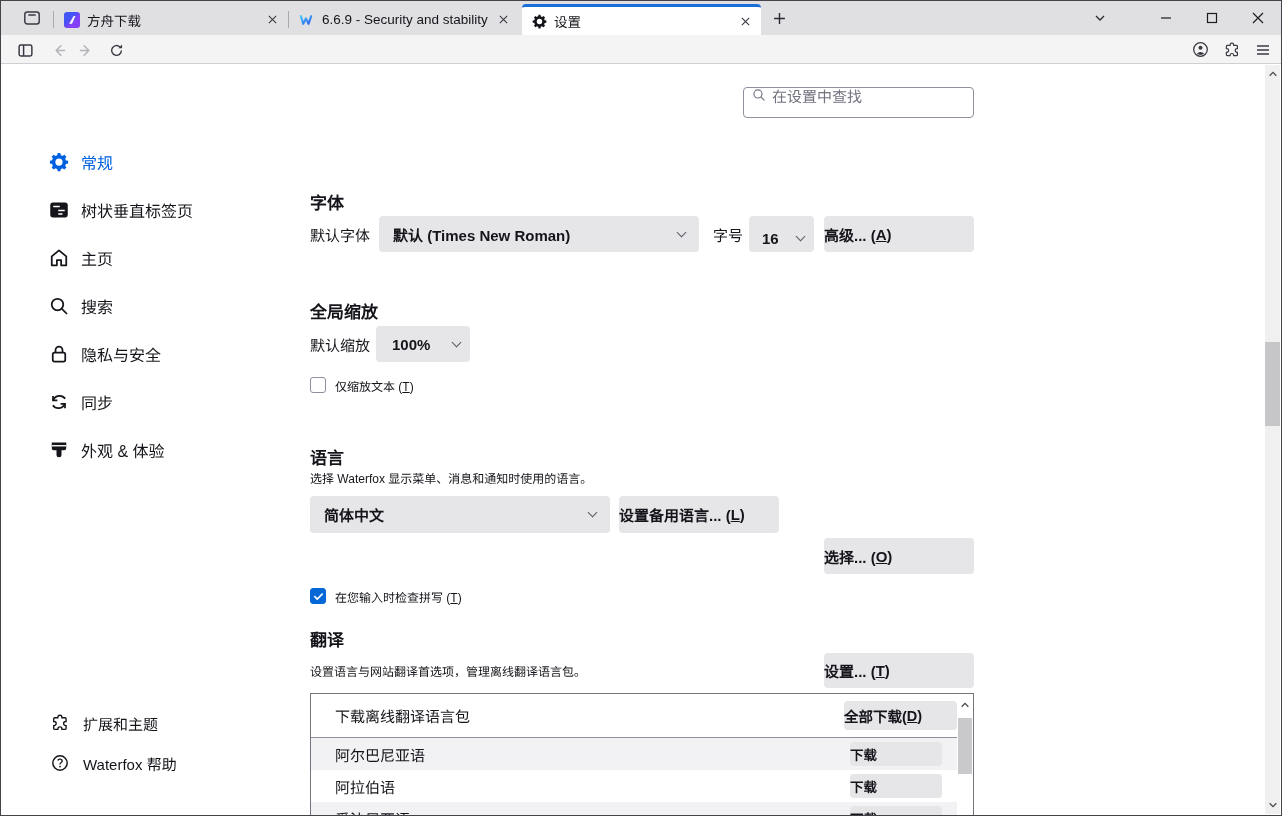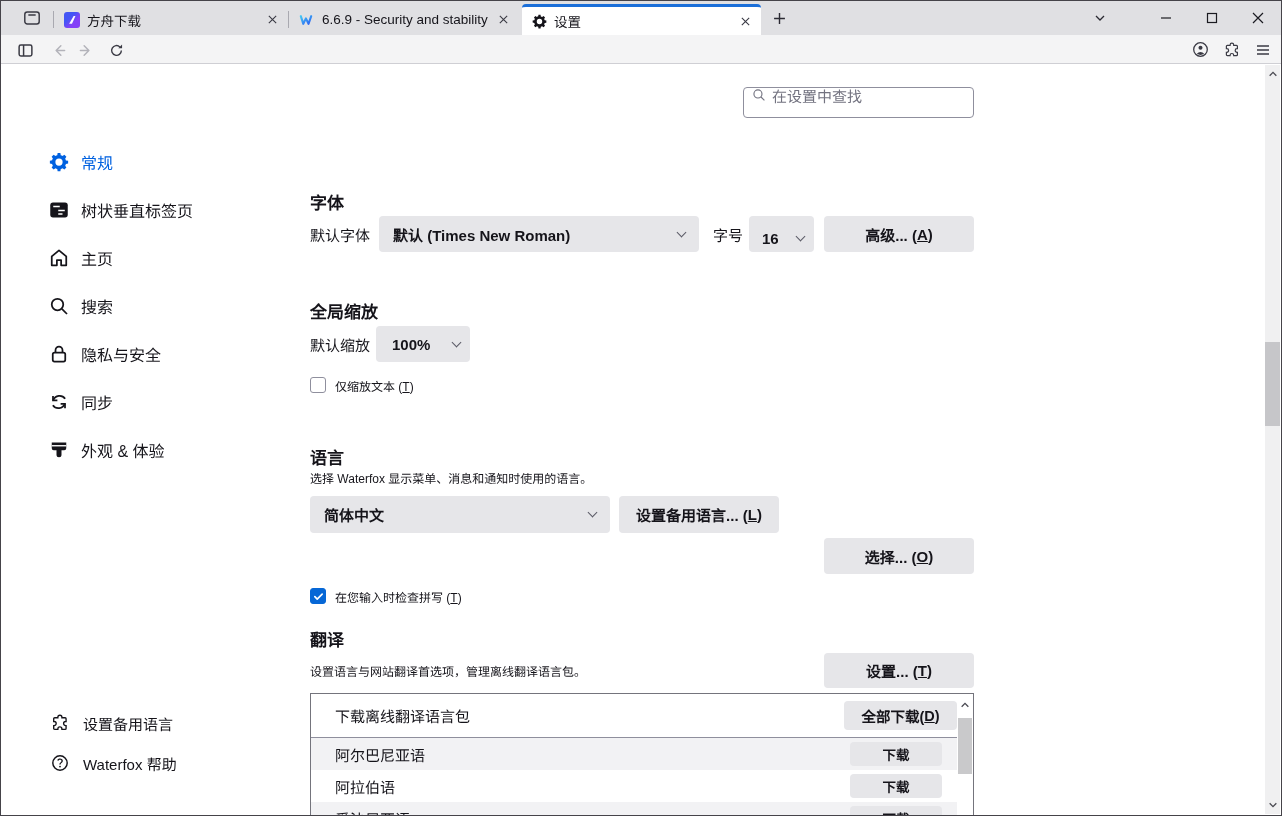--- a/index.html
+++ b/index.html
@@ -104,21 +104,21 @@
   .lbl { font-size:15px; }
   .desc { font-size:12px; }
 
   .select, .btn {
     background:#e6e6e9; border:none; border-radius:4px; height:36px;
     font-size:15px; font-weight:700; color:#15141a; font-family:inherit;
     display:flex; align-items:center;
   }
   .select { padding:0 14px; position:relative; }
   .select .caret { margin-left:auto; }
-  .btn { justify-content:center; }
+  .btn { }
   .caret {
     width:7px; height:7px; border-right:1.6px solid #5b5b66; border-bottom:1.6px solid #5b5b66;
     transform:rotate(45deg); margin-top:-4px; flex:0 0 auto;
   }
   .ukey { text-decoration:underline; }
 
   .cb { width:16px; height:16px; border:1px solid #8f8f9d; border-radius:3px; background:#fff; flex:0 0 auto;
         display:flex; align-items:center; justify-content:center; }
   .cb.checked { background:#0667d6; border-color:#0667d6; }
   .cb-label { font-size:12px; margin-left:9px; }
@@ -368,21 +368,21 @@
   </div>
 </div>
 
 <div class="side-footer">
   <div class="side-item">
     <span class="s-ico">
       <svg viewBox="0 0 16 16" width="18" height="18" fill="none" stroke="currentColor" stroke-width="1.2">
           <path d="M6.1 2.9a1.8 1.8 0 0 1 3.6 0v.4h2.8a.9.9 0 0 1 .9.9v2.5h-.4a1.8 1.8 0 0 0 0 3.6h.4v2.5a.9.9 0 0 1-.9.9H9.7v-.4a1.8 1.8 0 0 0-3.6 0v.4H3.3a.9.9 0 0 1-.9-.9V10.3h.4a1.8 1.8 0 0 0 0-3.6h-.4V4.2a.9.9 0 0 1 .9-.9h2.8v-.4z"></path>
         </svg>
     </span>
-    <span class="s-label">设置备用语言</span>
+    <span class="s-label">扩展和主题</span>
   </div>
   <div class="side-item">
     <span class="s-ico">
       <svg viewBox="0 0 16 16" width="18" height="18">
           <circle cx="8" cy="8" r="6.4" fill="none" stroke="currentColor" stroke-width="1.3"></circle>
           <path fill="currentColor" d="M7.4 9.4c0-.9.3-1.4 1-1.9.6-.4.9-.7.9-1.3 0-.7-.5-1.1-1.3-1.1-.7 0-1.2.4-1.4 1l-1.1-.5C5.9 4.6 6.8 4 8 4c1.5 0 2.5.8 2.5 2.1 0 .9-.4 1.4-1.1 1.9-.6.4-.8.7-.8 1.4H7.4zM8 12a.8.8 0 1 1 0-1.6A.8.8 0 0 1 8 12z"></path>
         </svg>
     </span>
     <span class="s-label">Waterfox 帮助</span>
   </div>

